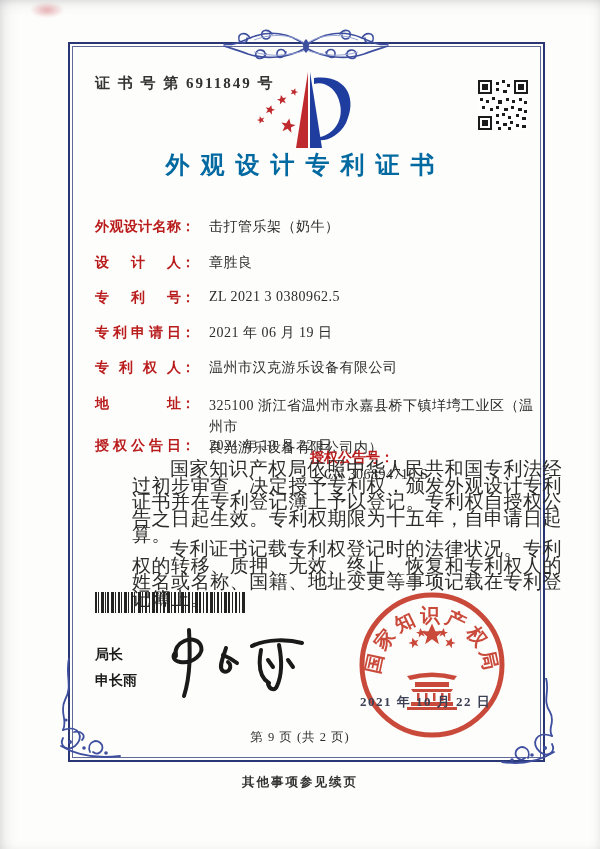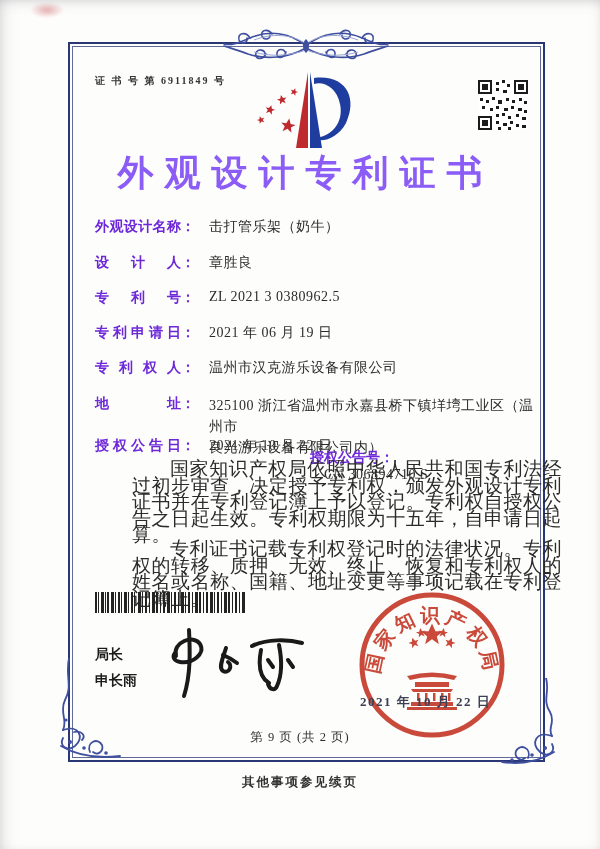--- a/index.html
+++ b/index.html
@@ -11,28 +11,28 @@
                inset 0 10px 16px -12px rgba(90,90,100,.3);
     font-family:"Liberation Serif", serif;color:#2a2a2a;
   }
   .smudge{position:absolute;left:30px;top:2px;width:34px;height:16px;border-radius:50%;
     background:radial-gradient(ellipse at center,rgba(205,80,90,.45),rgba(205,80,90,0) 70%);
     filter:blur(1px);}
   .border-frame{position:absolute;left:68px;top:42px;width:473px;height:716px;
     border:2px solid #2b3775;}
   .border-frame::after{content:"";position:absolute;inset:2px;border:1px solid rgba(43,55,117,.75);}
   .orn{position:absolute;z-index:3;}
-  .cert-no{position:absolute;left:95px;top:74px;font-size:10px;font-weight:bold;
+  .cert-no{position:absolute;left:95px;top:74px;font-size:15px;font-weight:bold;
     letter-spacing:2px;color:#333;}
   .logo{position:absolute;left:252px;top:66px;}
   .qr{position:absolute;left:478px;top:80px;}
   .title{position:absolute;left:0;top:149px;width:100%;text-align:center;
-    font-size:36px;font-weight:700;letter-spacing:11px;text-indent:11px;color:#8b5cf6;}
+    font-size:24px;font-weight:700;letter-spacing:11px;text-indent:11px;color:#0369a1;}
   .field-row{position:absolute;left:95px;width:440px;font-size:14px;display:flex;align-items:flex-start;}
-  .flabel{font-weight:bold;color:#6d28d9;white-space:nowrap;flex:0 0 auto;}
+  .flabel{font-weight:bold;color:#b91c1c;white-space:nowrap;flex:0 0 auto;}
   .ltext{display:inline-block;width:86px;text-align:justify;text-align-last:justify;}
   .colon{display:inline-block;}
   .fvalue{margin-left:14px;color:#2c2c2c;letter-spacing:.5px;}
   .addr-lines div{line-height:21px;}
   .pair2{position:absolute;left:215px;top:12px;display:flex;flex-direction:column;}
   .para{position:absolute;left:95px;width:430px;font-size:19px;line-height:16.5px;
     text-indent:2em;text-align:justify;color:#2b2b2b;letter-spacing:.4px;margin-left:37px;}
   .barcode{position:absolute;left:95px;top:592px;}
   .signer{position:absolute;left:95px;top:642px;font-size:14px;font-weight:bold;
     color:#1c1c1c;line-height:26px;}

